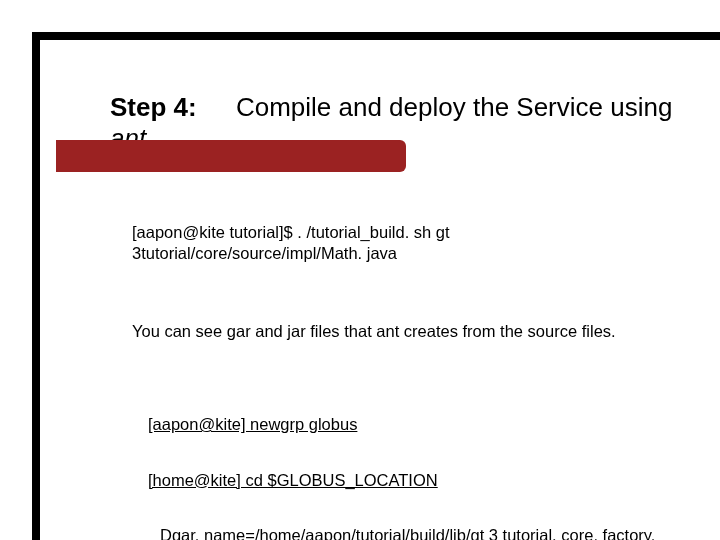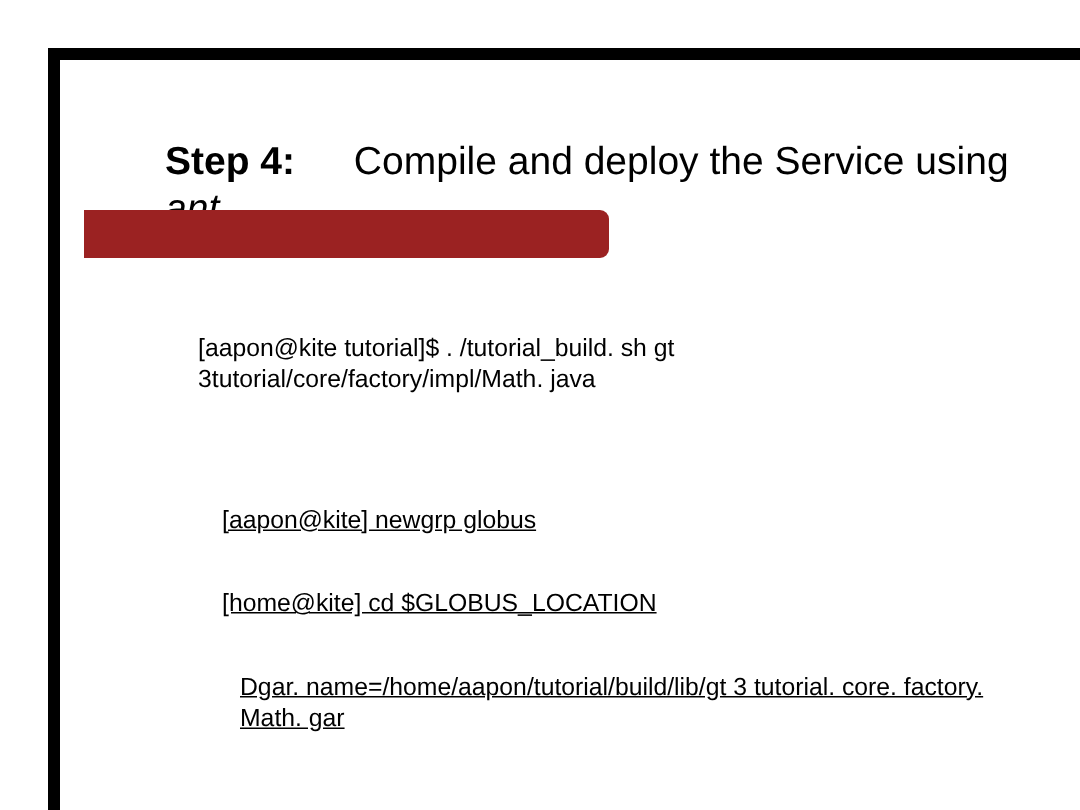--- a/index.html
+++ b/index.html
@@ -66,21 +66,22 @@
   <div class="title">
     <span class="bold">Step 4:</span><span>  Compile and deploy the Service using </span><span class="italic">ant</span>
   </div>
 
   <div class="rule-wrap">
     <div class="rule-shadow"></div>
     <div class="rule"></div>
   </div>
 
   <div class="content">
-    <p>[aapon@kite tutorial]$ . /tutorial_build. sh gt 3tutorial/core/factory/impl/Math. java</p>
+    <p>[aapon@kite tutorial]$ . /tutorial_build. sh gt 3tutorial/core/source/impl/Math. java</p>
+    <p>You can see gar and jar files that ant creates from the source files.</p>
     <div class="cmds">
       <div>[aapon@kite] newgrp globus</div>
       <div>[home@kite] cd $GLOBUS_LOCATION</div>
       <div class="indent">Dgar. name=/home/aapon/tutorial/build/lib/gt 3 tutorial. core. factory. Math. gar</div>
     </div>
   </div>
 
 </div>
 
 </body></html>

